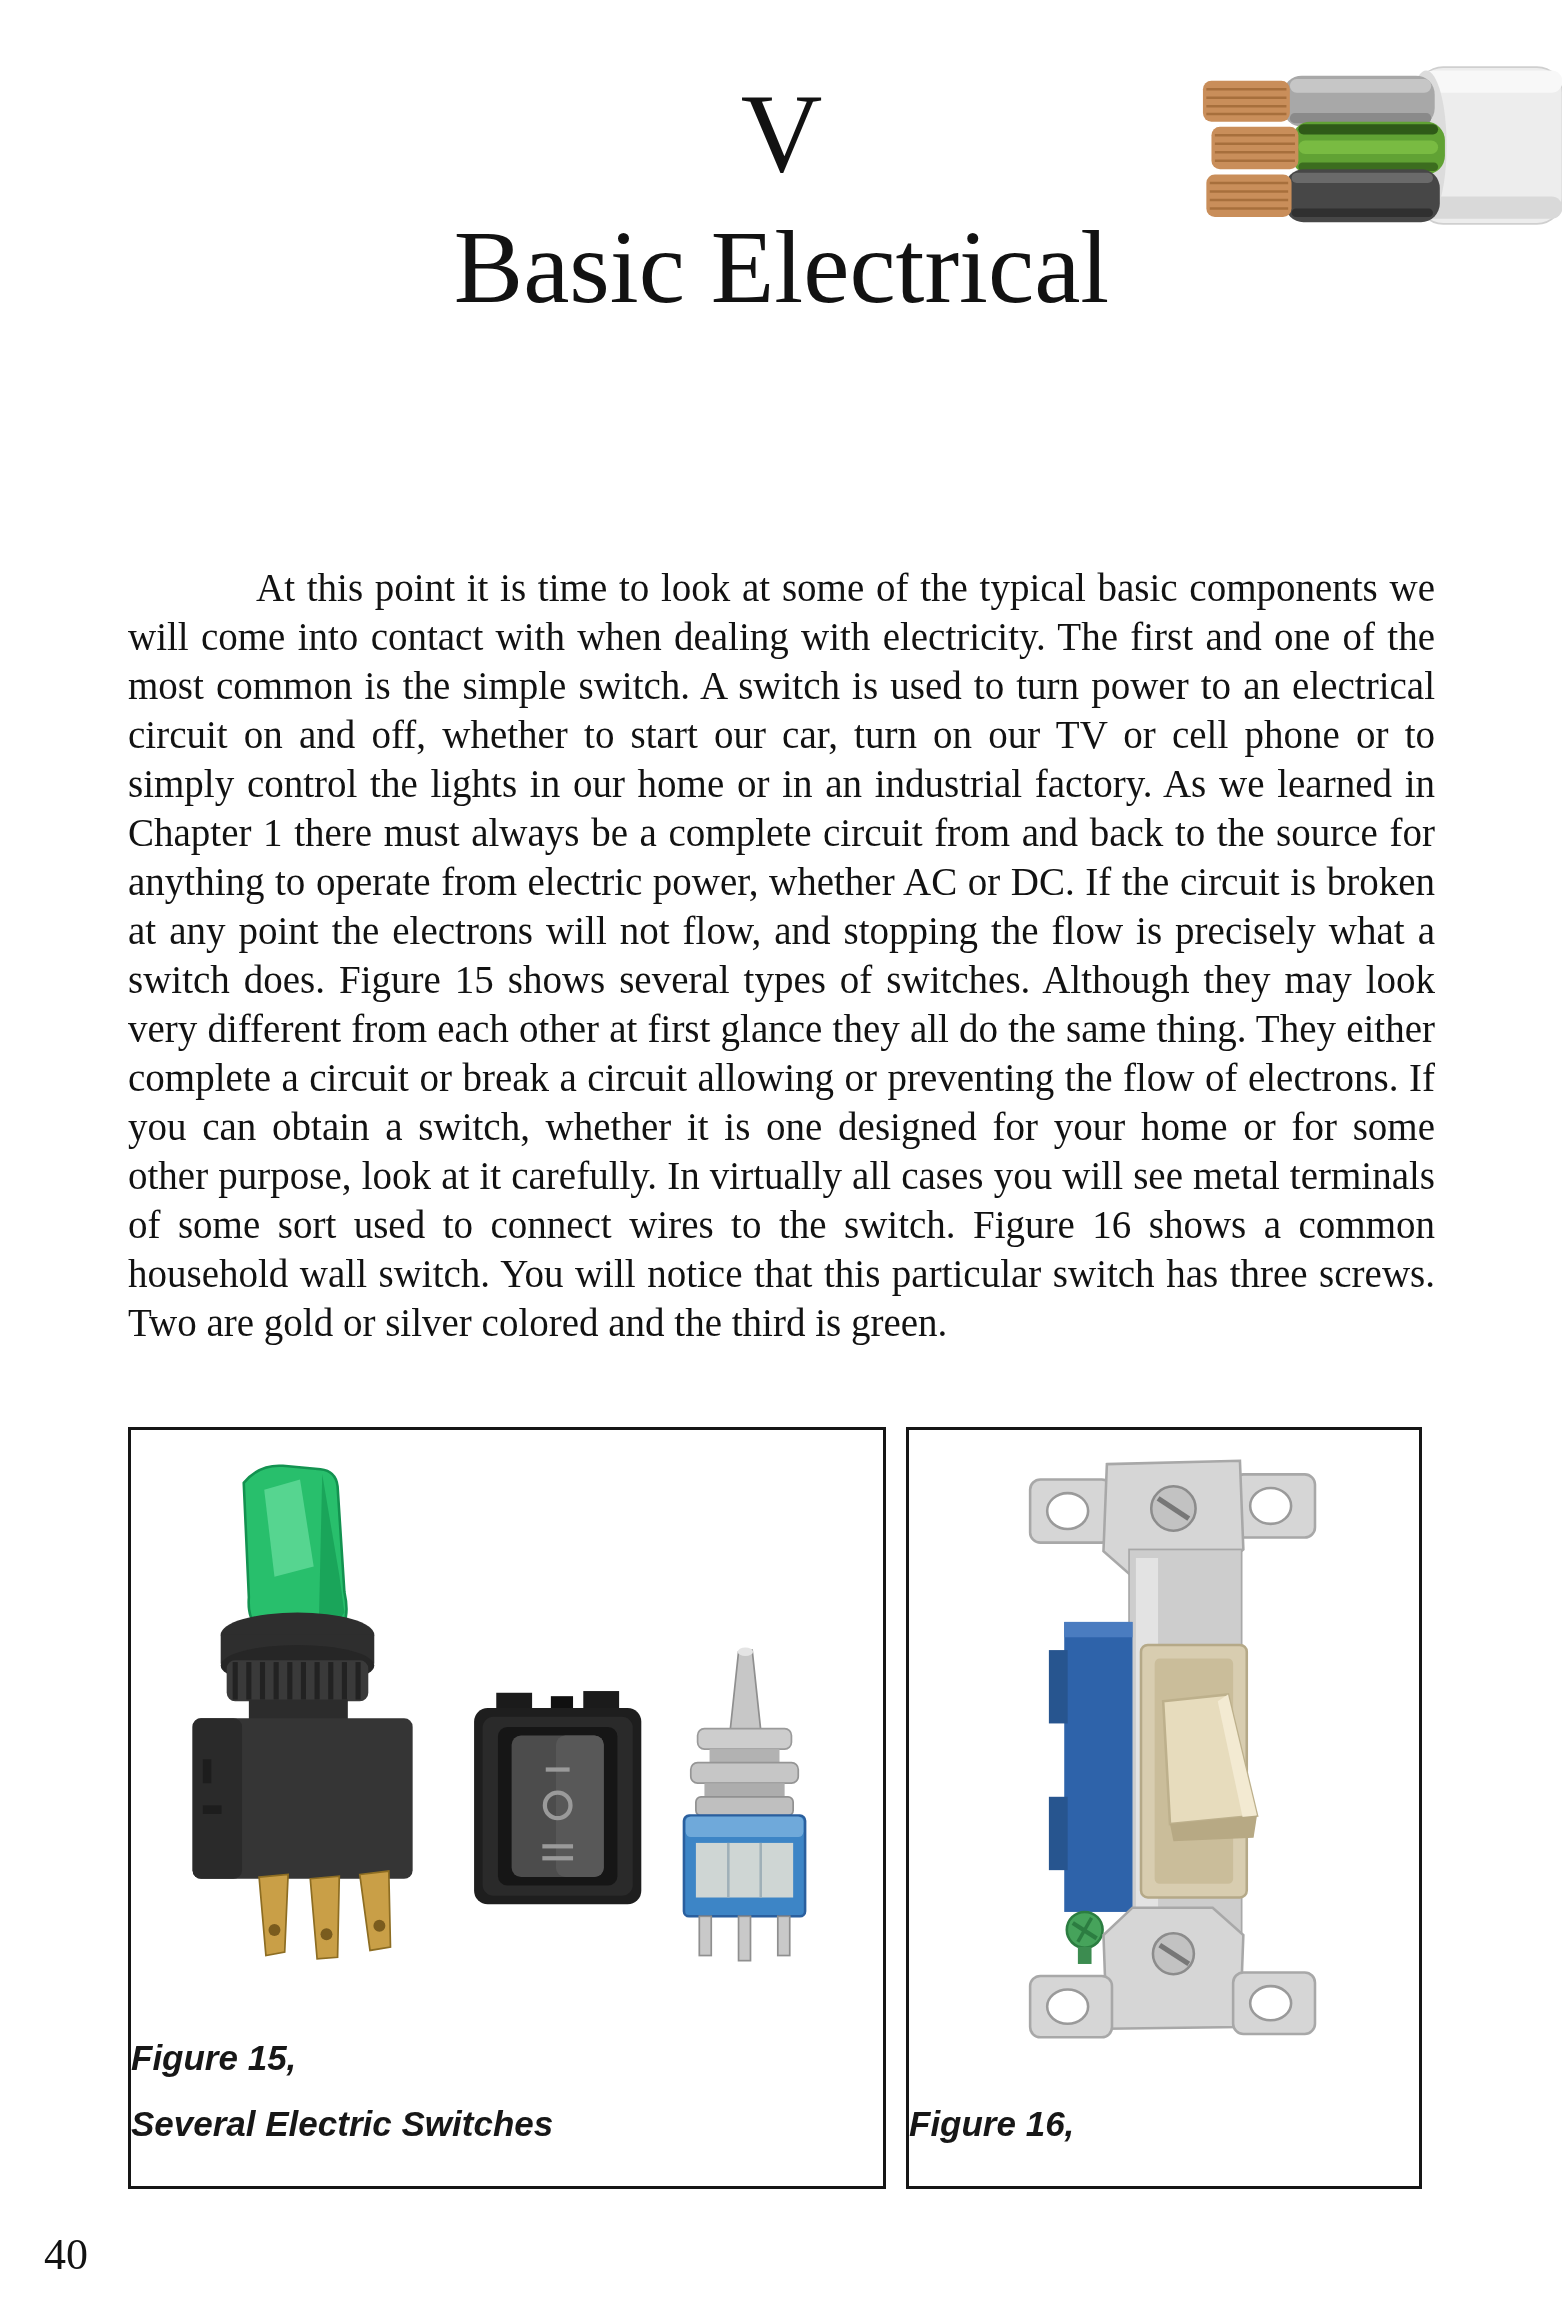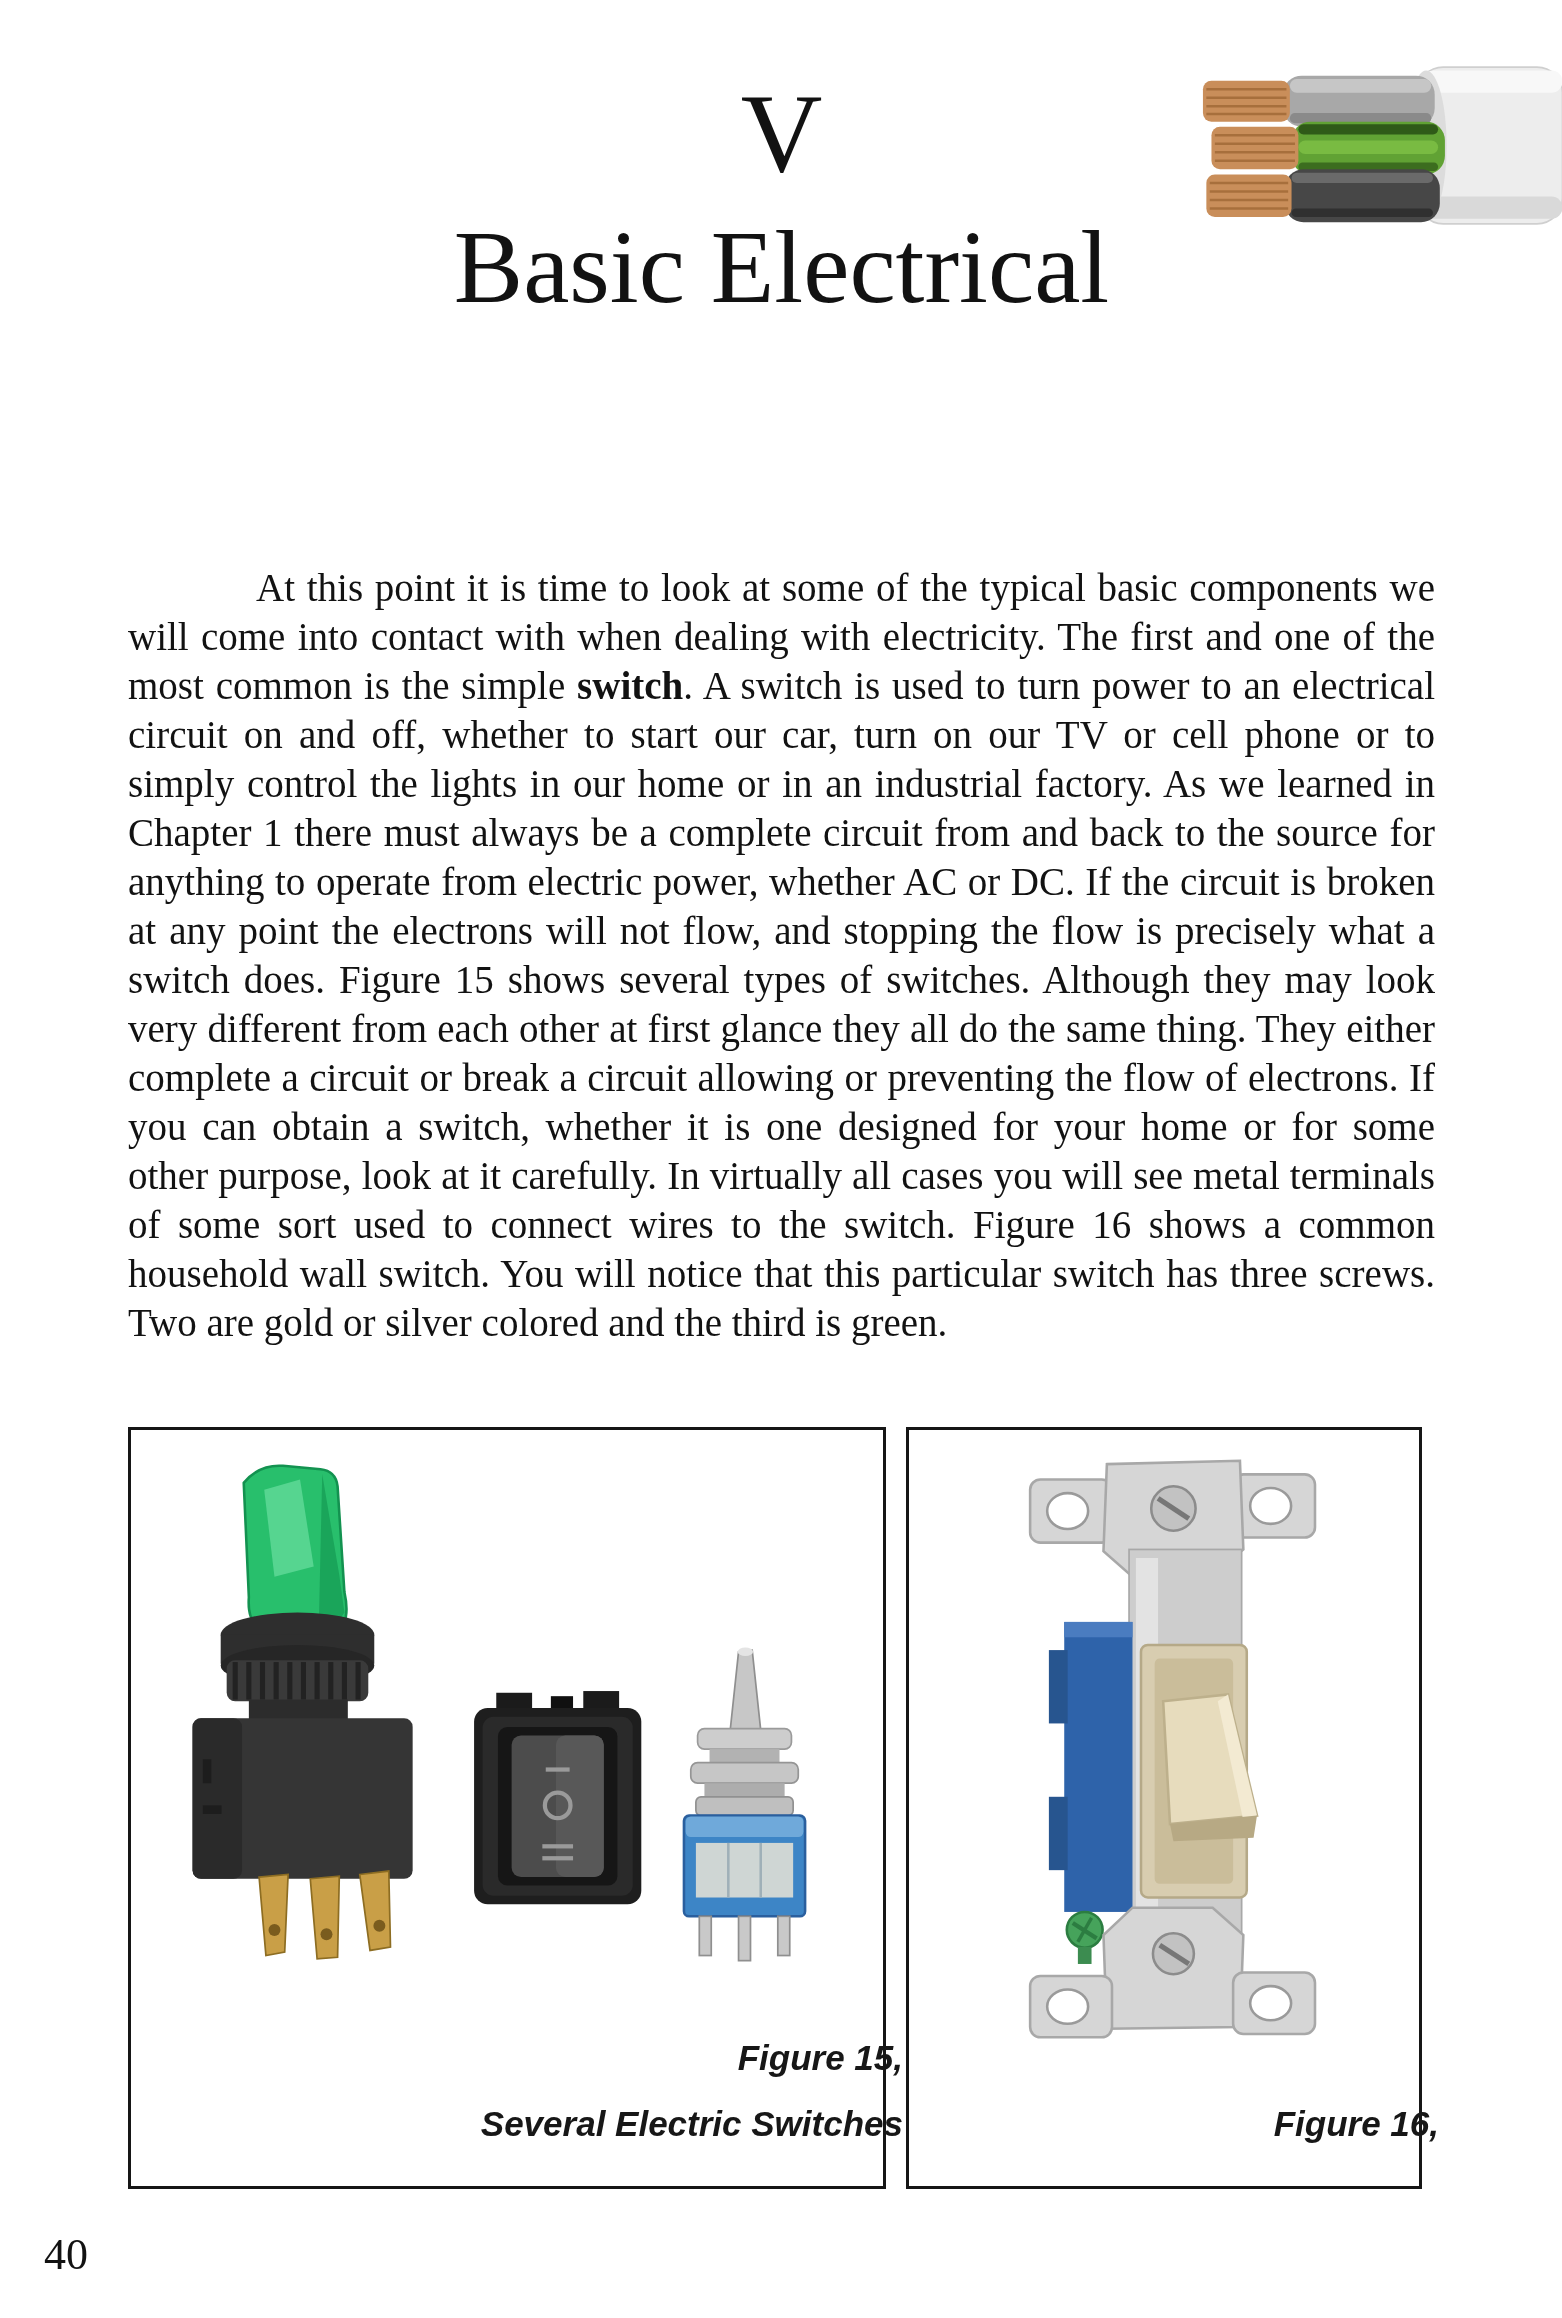--- a/index.html
+++ b/index.html
@@ -20,35 +20,35 @@
   .chapter-numeral{font-size:113px;line-height:140px;}
   .title-line{font-size:104px;line-height:128px;}
 
   
   .body-text{
     position:absolute;top:563px;left:128px;width:1307px;
     margin:0;font-size:39px;line-height:49px;
     text-align:justify;text-indent:128px;
     hyphens:none;
   }
-  .body-text b{font-weight:bold;margin-top:18px;}
+  .body-text b{font-weight:normal;margin-top:18px;}
 
   
   .figure-box{
     position:absolute;top:1427px;height:762px;
     border:3.4px solid #161616;background:#fff;box-sizing:border-box;
   }
   .figure-box.left{left:128px;width:758px;}
   .figure-box.right{left:906px;width:516px;}
   .fig-img{position:absolute;top:0;left:0;width:100%;}
   .figure-caption{
-    position:absolute;left:0;bottom:29px;width:100%;text-align:right;
+    position:absolute;left:0;bottom:29px;width:100%;text-align:left;
     font-family:"Liberation Sans", sans-serif;
     font-weight:bold;font-style:italic;
-    font-size:35px;line-height:66px;color:#171717;padding-left:20px;
+    font-size:35px;line-height:66px;color:#171717;
   }
 
   .page-number{position:absolute;left:44px;top:2229px;font-size:44px;}
 </style>
 </head>
 <body>
 
 <div class="page">
 
   <div class="cable-photo">

